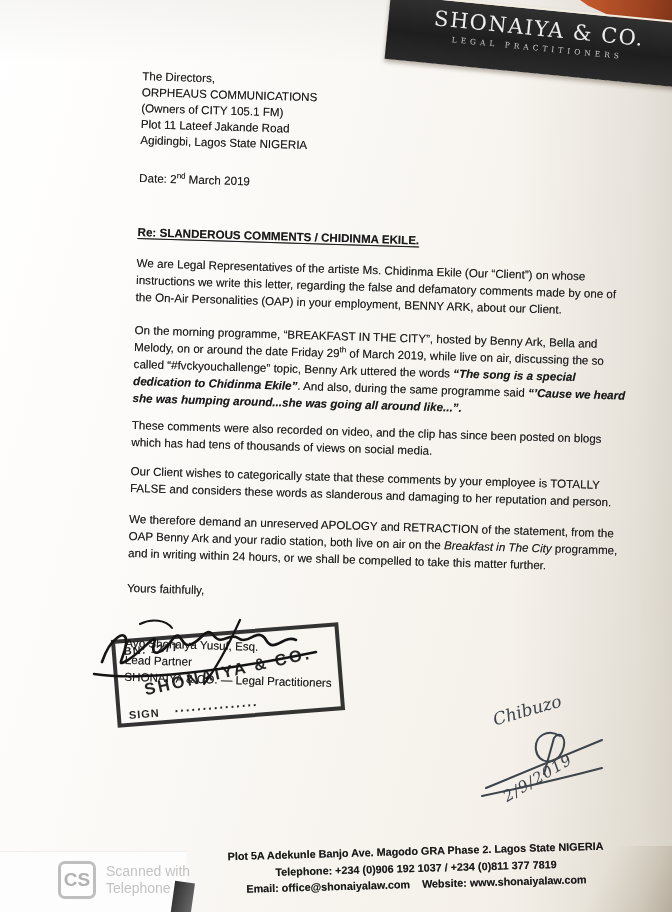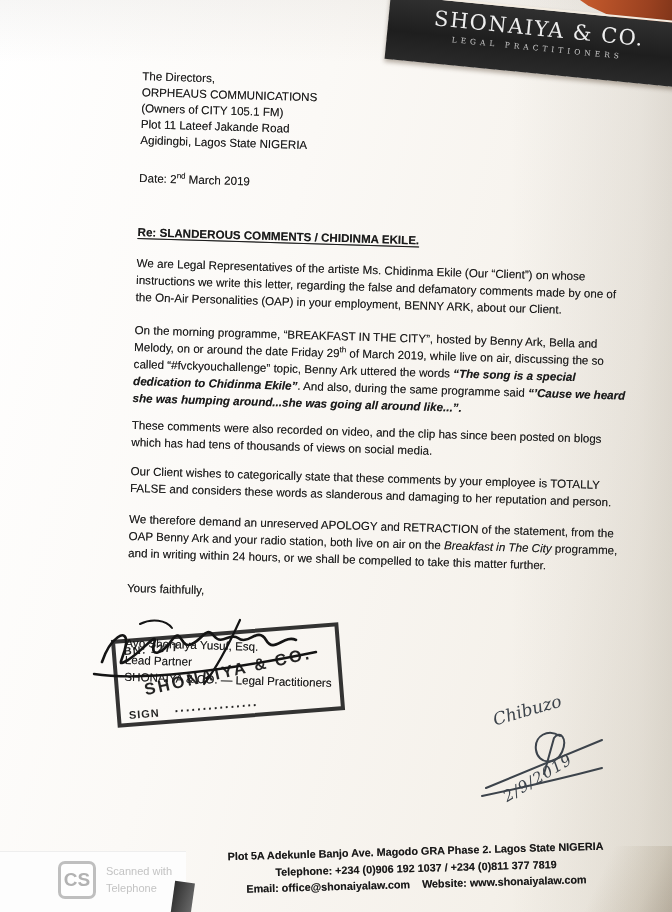--- a/index.html
+++ b/index.html
@@ -69,21 +69,21 @@
   .corner-patch{position:absolute;left:0;top:851px;width:186px;height:61px;background:#fdfdfd;
     border-top:1px solid rgba(0,0,0,.06);}
   .edge-sliver{position:absolute;left:172px;top:882px;width:20px;height:44px;
     background:linear-gradient(100deg,#2e2e2e,#6f6f6f);transform:rotate(8deg);}
   .br-shadow{position:absolute;right:0;bottom:0;width:130px;height:66px;
     background:linear-gradient(115deg,rgba(0,0,0,0) 45%,rgba(150,135,108,.22) 78%,rgba(118,102,78,.35));}
   .cam{position:absolute;left:58px;top:861px;display:flex;gap:10px;align-items:center;}
   .cam-logo{width:38px;height:38px;border:3px solid #bfbfbf;border-radius:7px;
     color:#b2b2b2;font-weight:bold;font-size:19px;display:flex;align-items:center;
     justify-content:center;background:rgba(255,255,255,.65);box-sizing:border-box;}
-  .cam-text{font-size:11px;color:#c3c3c3;line-height:17px;}
+  .cam-text{font-size:14px;color:#c3c3c3;line-height:17px;}
 </style>
 </head>
 <body>
 
 <div class="scene">
 
   <div class="wood"></div>
 
   <div class="banner">
     <div class="banner-title">SHONAIYA &amp; CO.</div>

